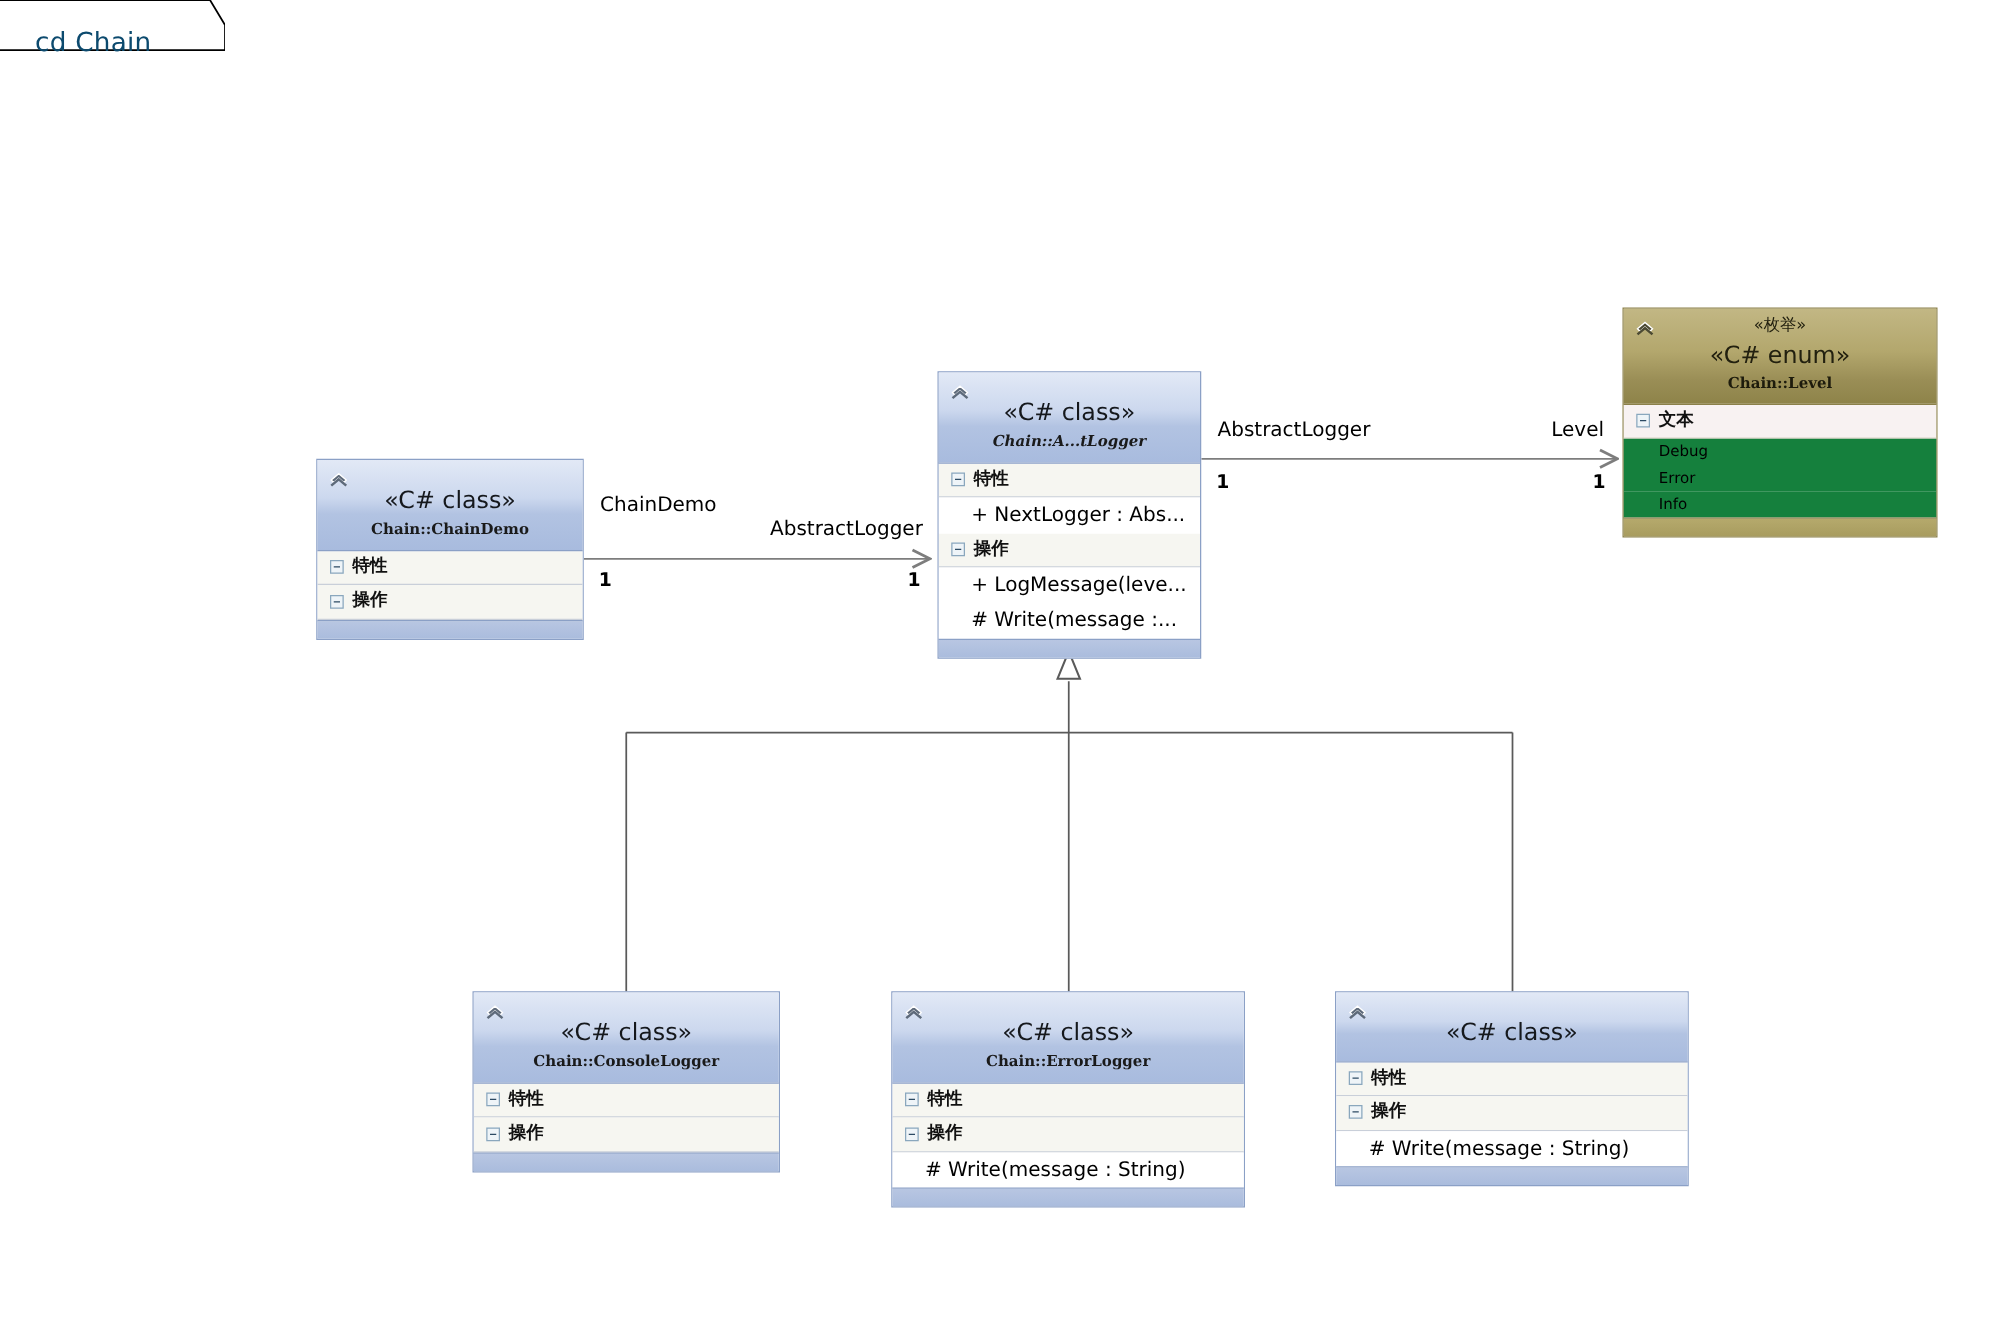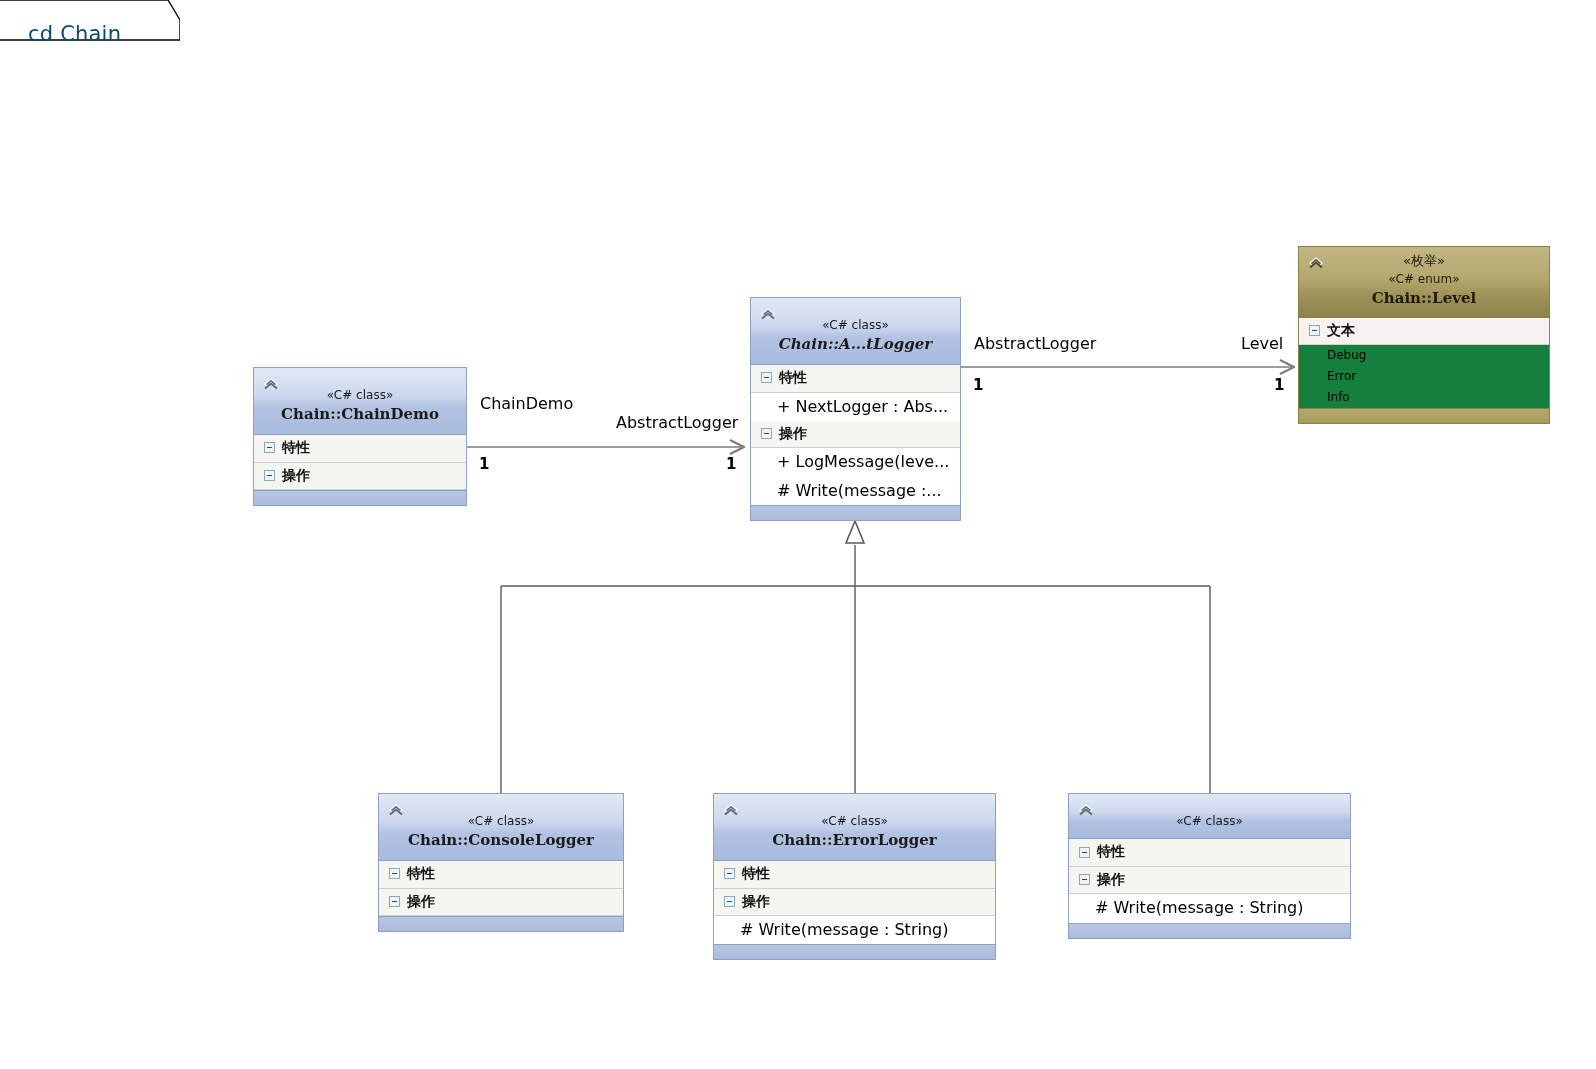--- a/index.html
+++ b/index.html
@@ -73,28 +73,28 @@
     background: #ffffff;
   }
   .node .hdr {
     position: relative;
     background: linear-gradient(to bottom, #e2e9f6 0%, #ccd8ee 42%, #b2c3e2 60%, #a8bbde 100%);
     border-bottom: 1px solid #8ba0c6;
     padding: 19px 0 8px 0;
     text-align: center;
   }
   .node .stereo {
-    font-size: 12px;
+    font-size: 19px;
     color: #15181c;
     line-height: 1.45;
   }
   .node .cname {
     font-family: "DejaVu Serif", "Liberation Serif", serif;
     font-weight: bold;
-    font-size: 15px;
+    font-size: 12px;
     color: #1a1a1a;
     line-height: 1.45;
     white-space: nowrap;
   }
   .node .cname.abstract {
     font-style: italic;
   }
   .chevron {
     position: absolute;
     left: 8px;

